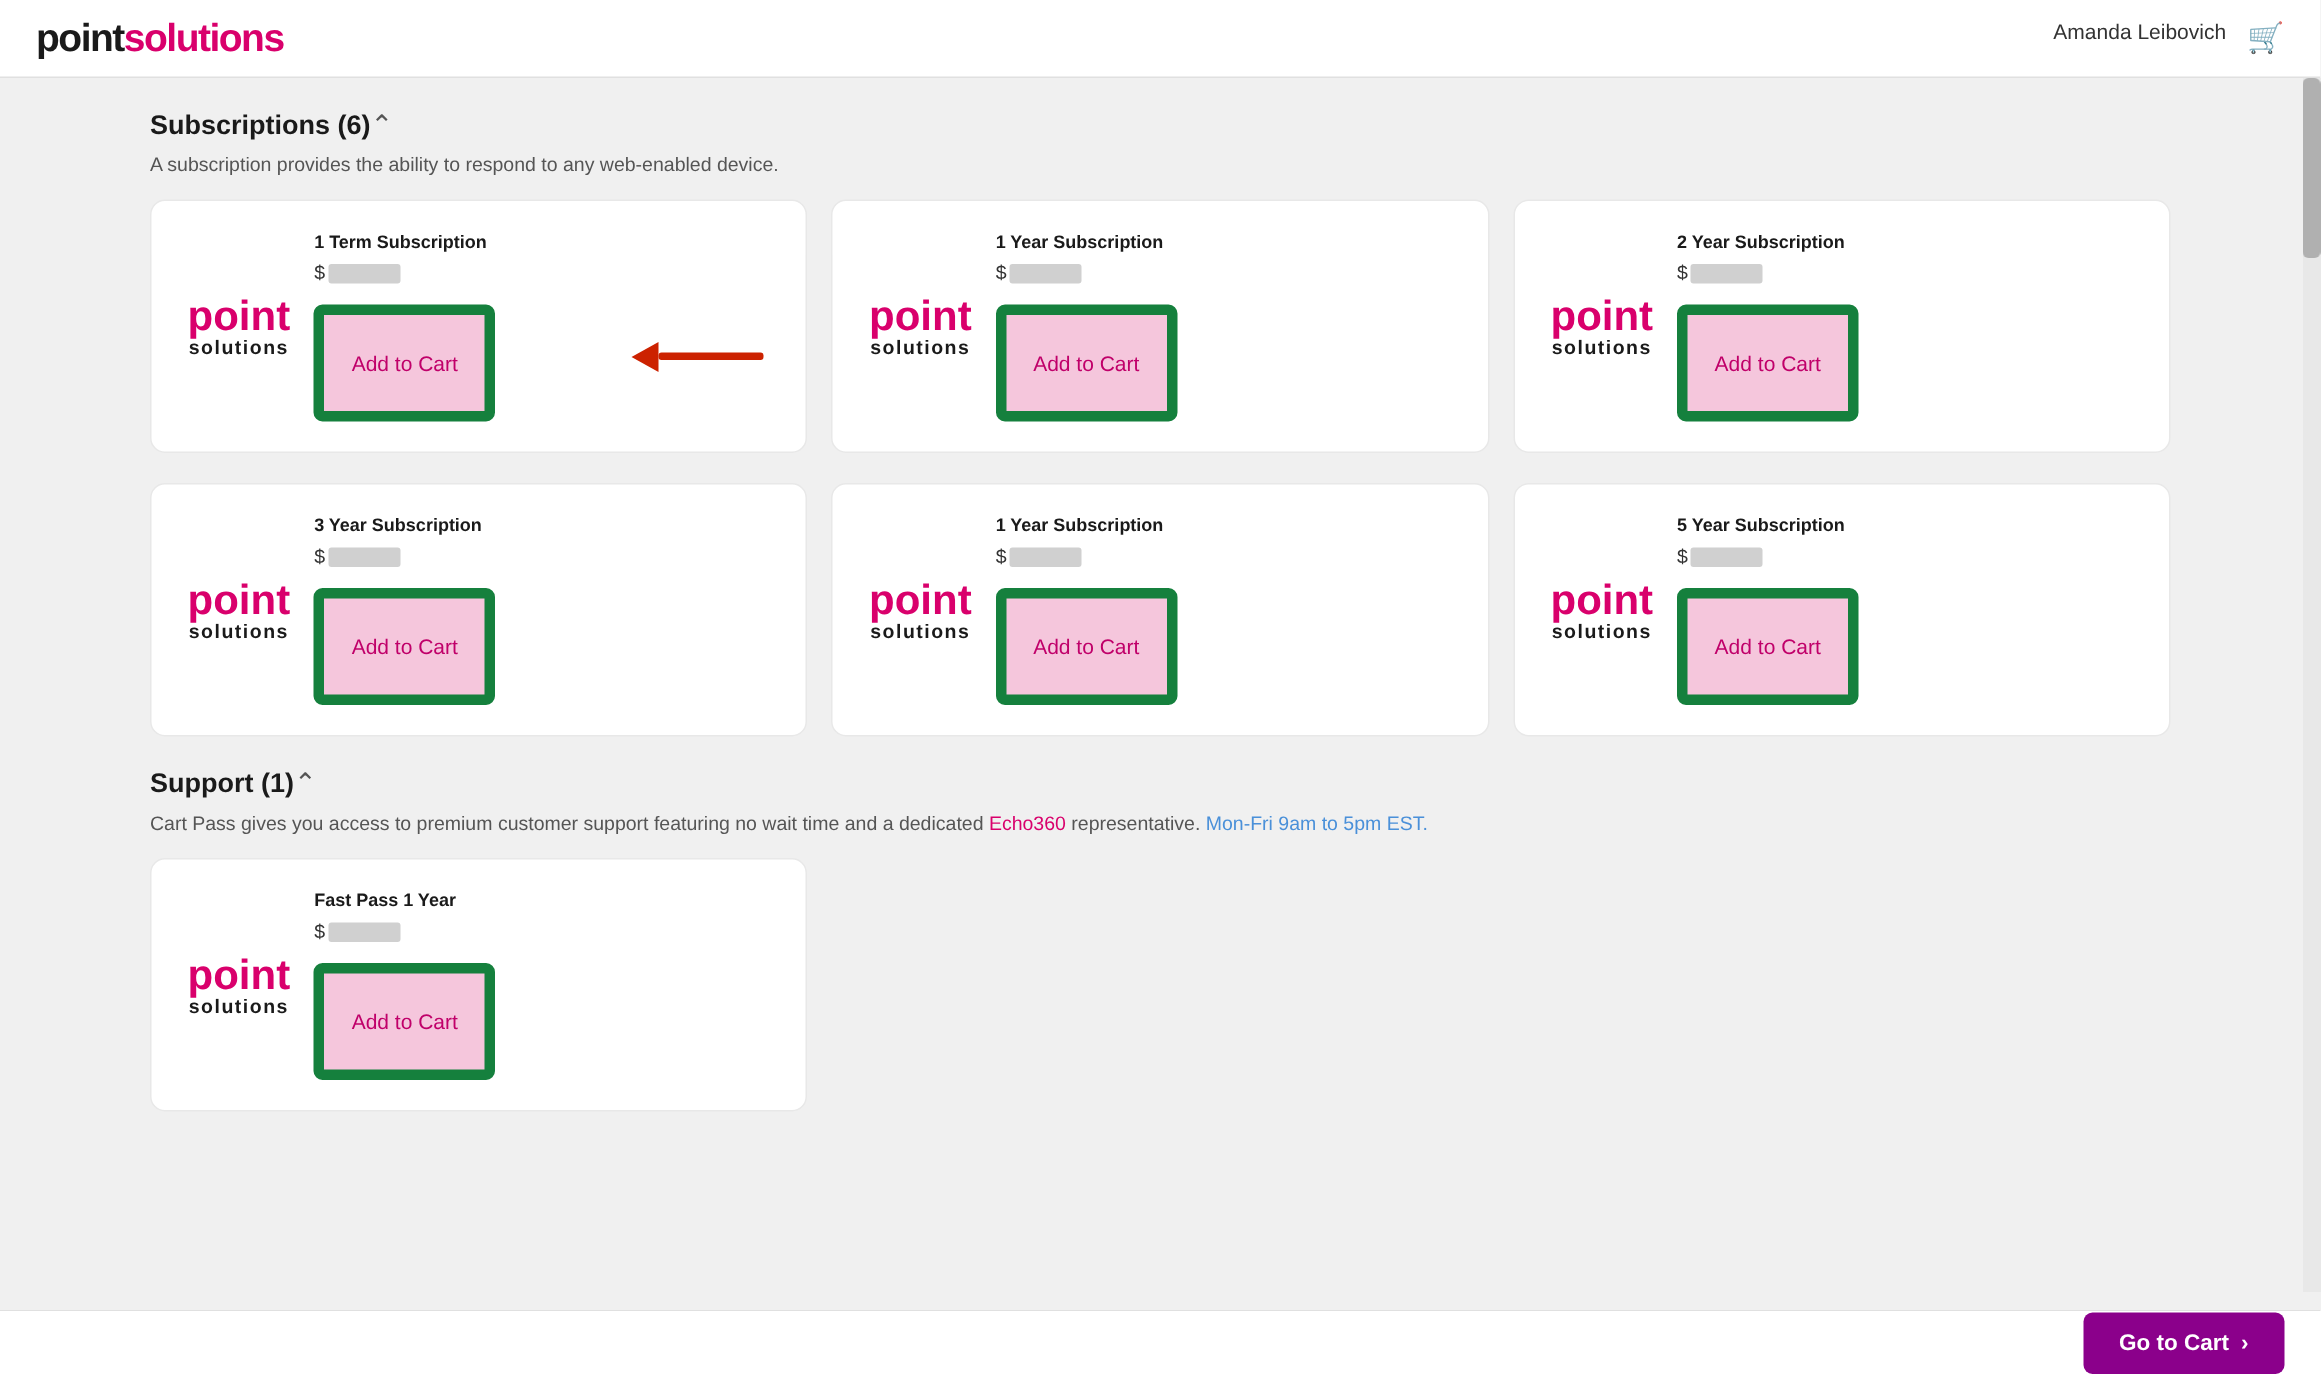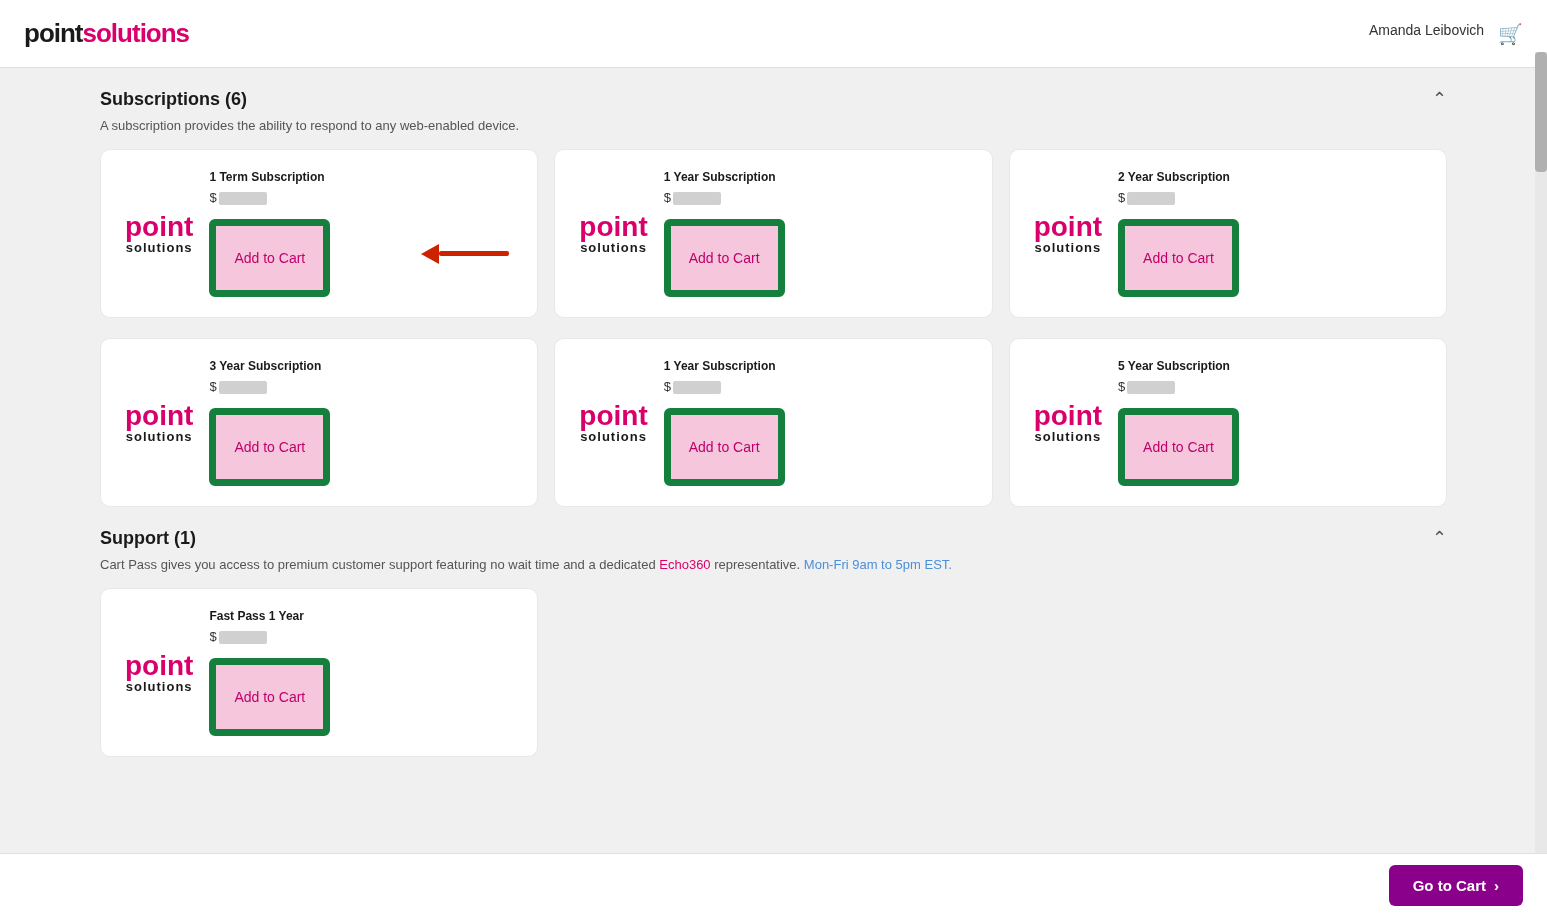--- a/index.html
+++ b/index.html
@@ -11,21 +11,21 @@
     }
 
     
     .header {
       background: #fff;
       display: flex;
       align-items: center;
       justify-content: space-between;
       padding: 14px 24px;
       border-bottom: 1px solid #e0e0e0;
-      height: 68px;
+      height: 52px;
     }
     .logo-container {
       display: flex;
       align-items: center;
     }
     .logo-text {
       font-size: 26px;
       font-weight: 900;
       letter-spacing: -1px;
     }
@@ -56,21 +56,21 @@
       height: calc(917px - 52px - 56px);
     }
 
     
     .section {
       margin-top: 20px;
     }
     .section-header {
       display: flex;
       align-items: center;
-      justify-content: space-between;
+      justify-content: flex-start;
       padding-bottom: 4px;
     }
     .section-title {
       font-size: 18px;
       font-weight: 700;
       color: #1a1a1a;
     }
     .section-description {
       font-size: 13px;
       color: #555;
@@ -161,21 +161,21 @@
     .support-section {
       margin-top: 16px;
     }
 
     
     .footer {
       position: fixed;
       bottom: 0;
       left: 0;
       right: 0;
-      height: 64px;
+      height: 44px;
       background: #fff;
       border-top: 1px solid #e0e0e0;
       display: flex;
       align-items: center;
       justify-content: flex-end;
       padding: 0 24px;
     }
     .go-to-cart-btn {
       background: #8b008b;
       color: #fff;

